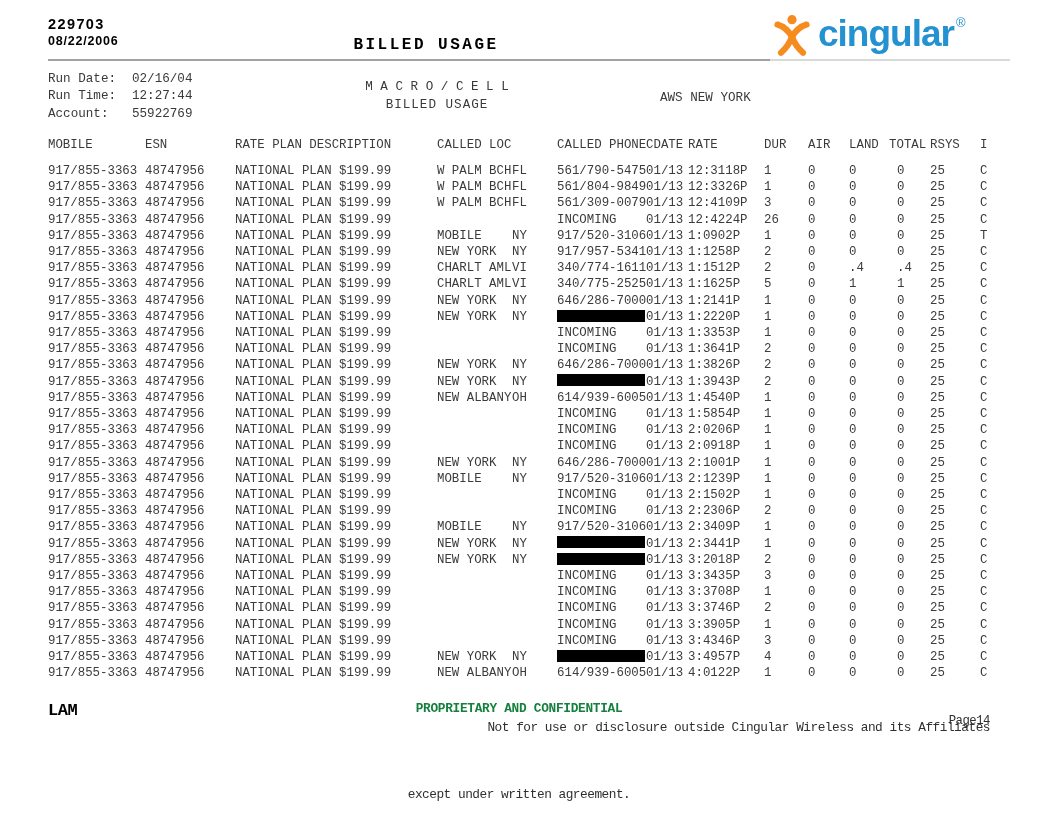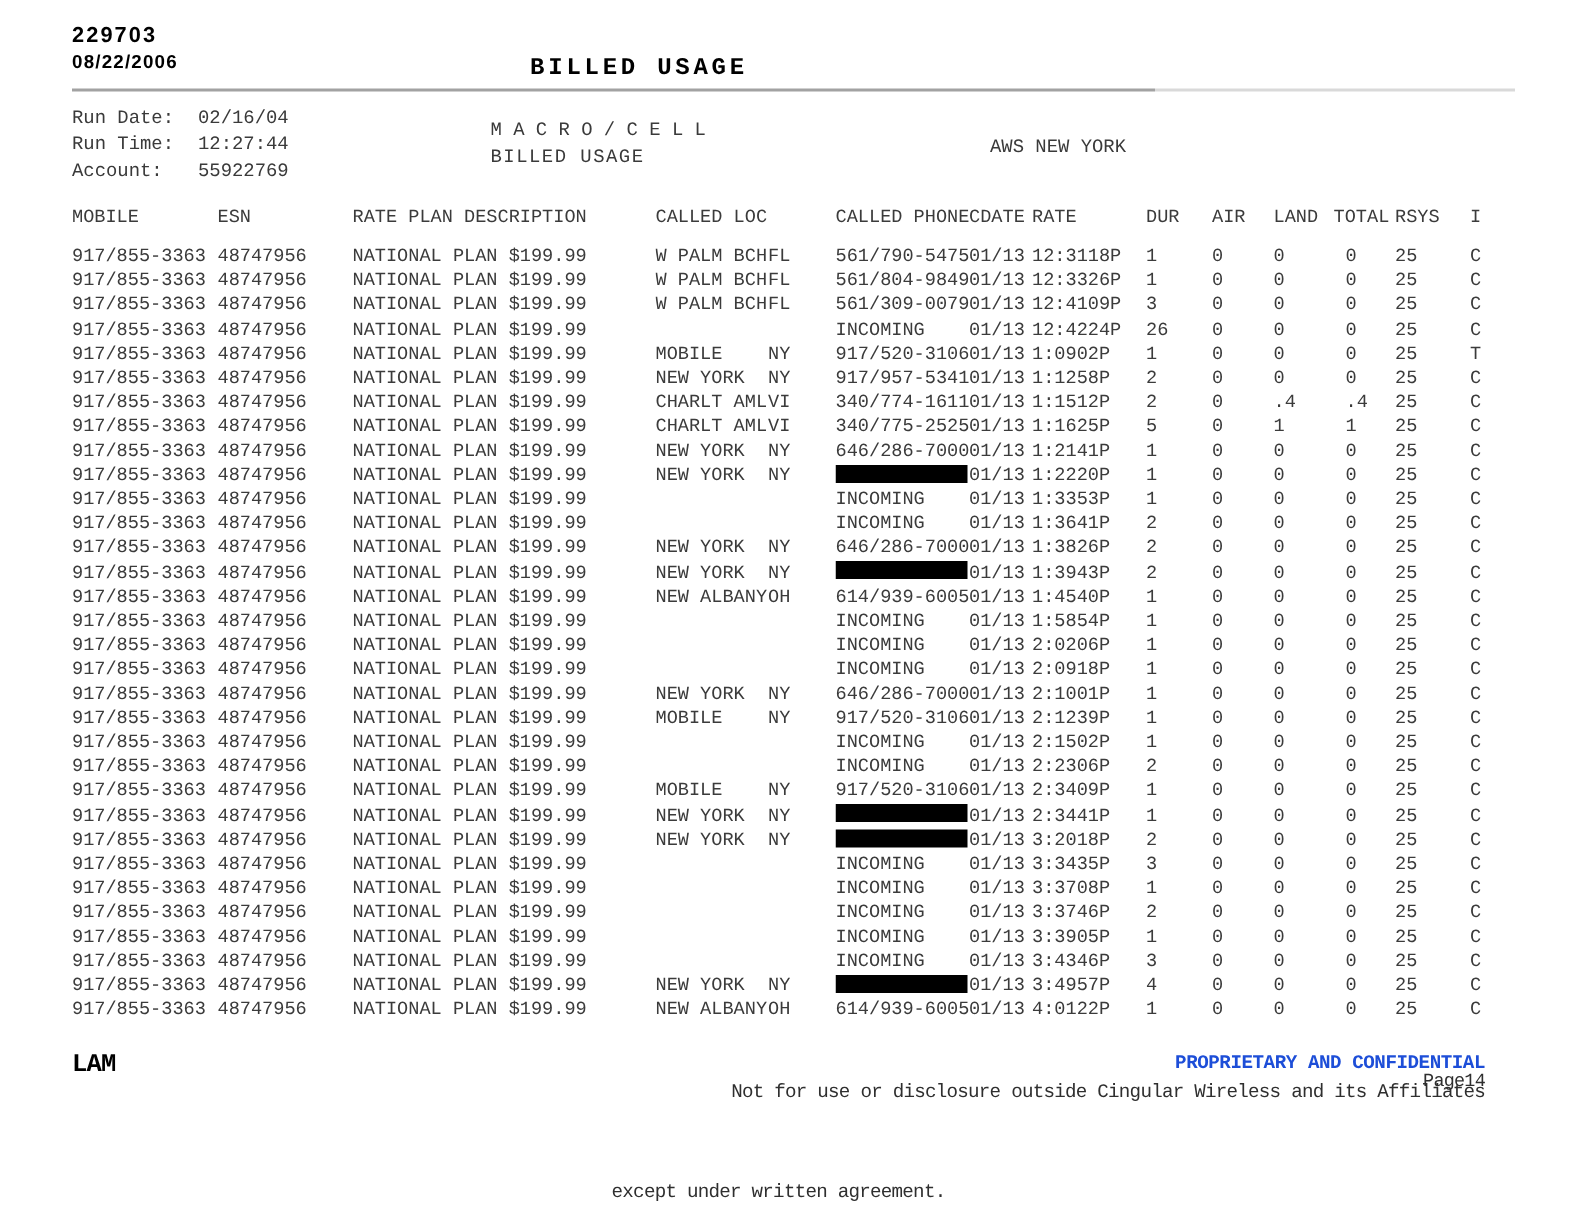--- a/index.html
+++ b/index.html
@@ -31,21 +31,21 @@
   }
   .logo-reg { font-family:"Liberation Sans", sans-serif; font-size:13px; color:#2492D0; margin-left:2px; margin-top:3px; }
   .divider { position:absolute; top:59px; height:2px; }
   .divider.dark  { left:48px;  width:722px; background:#a2a2a2; }
   .divider.light { left:770px; width:240px; background:#d9d9d9; }
 
   
   .run-info { position:absolute; left:48px; top:71px; font-size:12.6px; color:#3a3a3a; }
   .run-info .line { height:17.3px; line-height:17.3px; white-space:nowrap; }
   .run-info .lbl { display:inline-block; width:84px; }
-  .report-center { position:absolute; left:327px; top:78px; width:220px; color:#3a3a3a; }
+  .report-center { position:absolute; left:327px; top:78px; width:220px; text-align:center; color:#3a3a3a; }
   .report-center .name { font-size:12.6px; line-height:18px; white-space:nowrap; }
   .report-center .sub  { font-size:12.6px; line-height:18px; letter-spacing:1px; white-space:nowrap; }
   .market { position:absolute; left:660px; top:91px; font-size:12.6px; color:#3a3a3a; white-space:nowrap;text-align:right; }
 
   
   table.usage {
     position:absolute; left:48px; top:138px; width:960px;
     border-collapse:collapse; table-layout:fixed;
     font-family:"Liberation Mono", monospace; font-size:12.4px; color:#3b3b3b;
   }
@@ -64,22 +64,22 @@
     display:inline-block; width:88px; height:12px; background:#000;
     vertical-align:middle; margin-top:-2px;
   }
 
   
   .footer-left {
     position:absolute; left:48px; top:701px; font-weight:bold; font-size:17px;
     letter-spacing:-0.5px; color:#000;
   }
   .footer-center {
-    position:absolute; left:48px; right:66px; top:701px; text-align:right;
-    font-weight:bold; font-size:12.8px; letter-spacing:-0.3px; color:#1d4ed8;
+    position:absolute; left:48px; right:66px; top:701px; text-align:center;
+    font-weight:bold; font-size:12.8px; letter-spacing:-0.3px; color:#15803d;
   }
   .footer-page {
     position:absolute; right:66px; top:714px; font-size:12.3px;
     letter-spacing:-0.5px; color:#2f2f2f;
   }
   .footer-line2 {
     position:absolute; left:48px; right:66px; top:720px; text-align:right;
     font-size:12.8px; letter-spacing:-0.5px; color:#2f2f2f;
   }
   .footer-line3 {
@@ -89,20 +89,33 @@
 </style>
 </head>
 <body>
 
 <div class="page">
 
   <div class="doc-number">229703</div>
   <div class="doc-date">08/22/2006</div>
   <div class="page-title">BILLED USAGE</div>
 
+  <div class="logo">
+    <svg viewBox="0 0 100 100" aria-hidden="true">
+      <circle cx="50" cy="13" r="10.5" fill="#F68B1E"></circle>
+      <g stroke="#F68B1E" stroke-width="14" stroke-linecap="round" fill="none">
+        <path d="M50,52 C42,38 30,28 17,24"></path>
+        <path d="M50,52 C58,38 70,28 83,24"></path>
+        <path d="M50,52 C44,68 34,80 25,88"></path>
+        <path d="M50,52 C56,68 66,80 75,88"></path>
+      </g>
+    </svg>
+    <span class="logo-text">cingular</span>
+    <span class="logo-reg">®</span>
+  </div>
 
   <div class="divider dark"></div>
   <div class="divider light"></div>
 
   <div class="run-info">
     <div class="line">
       <span class="lbl">Run Date:</span><span>02/16/04</span>
     </div>
     <div class="line">
       <span class="lbl">Run Time:</span><span>12:27:44</span>

